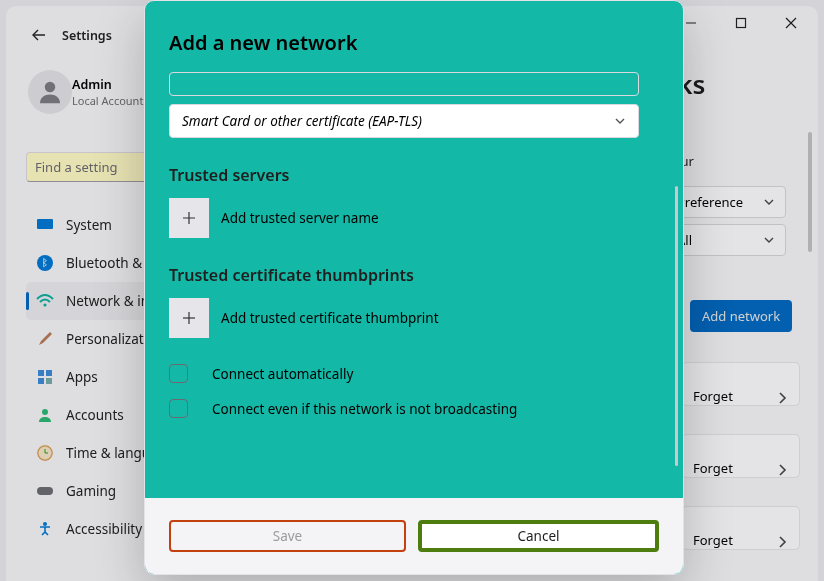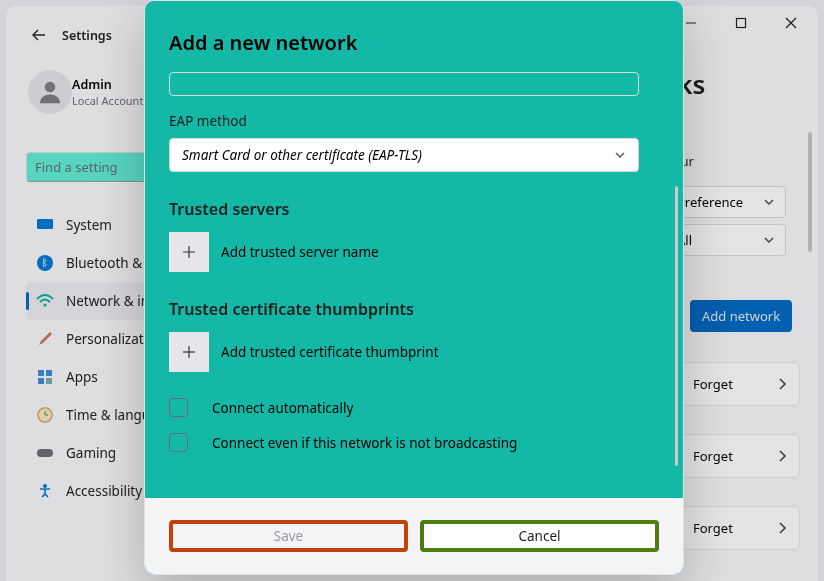--- a/index.html
+++ b/index.html
@@ -12,33 +12,33 @@
   .winbtn { width:46px; height:30px; display:flex; align-items:center; justify-content:center; border-radius:6px; margin-right:4px;}
   .winbtn svg { stroke:#222; fill:none; }
   .bg-head { position:absolute; top:20px; left:24px; display:flex; align-items:center; gap:14px; }
   .back-arrow { width:18px; height:18px; }
   .bg-title { font-size:12.5px; font-weight:600; color:#222; }
   .user { position:absolute; top:64px; left:22px; display:flex; gap:0; align-items:center; }
   .avatar { width:44px; height:44px; border-radius:50%; background:#e1e1e6; display:flex; align-items:center; justify-content:center; }
   .avatar svg { fill:#7a7a80; }
   .uname { font-size:12.5px; font-weight:600; }
   .uacc  { font-size:11px; color:#6a6a70; }
-  .search { position:absolute; top:146px; left:20px; width:210px; height:30px; background:#5eead4; border:1px solid #d9d9df; border-bottom-color:#9a9aa1; border-radius:4px; padding:0 8px; display:flex; align-items:center; font-size:13px; color:#6a6a72; }
+  .search { position:absolute; top:146px; left:20px; width:210px; height:30px; background:#fef9c3; border:1px solid #d9d9df; border-bottom-color:#9a9aa1; border-radius:4px; padding:0 8px; display:flex; align-items:center; font-size:13px; color:#6a6a72; }
   .sidebar { position:absolute; top:200px; left:20px; width:220px; }
   .sbi { display:flex; align-items:center; gap:12px; height:38px; padding:0 10px; border-radius:5px; font-size:13.5px; color:#202020; position:relative; }
   .sbi.sel { background:#eaeaef; }
   .sbi.sel::before { content:""; position:absolute; left:0; top:10px; bottom:10px; width:3px; background:#0067c0; border-radius:2px; }
   .sbi .ic { width:18px; height:18px; display:flex; align-items:center; justify-content:center; }
   .right { position:absolute; top:60px; left:660px; }
   .rhead { font-size:26px; font-weight:600; color:#1a1a1a; }
   .rtxt  { font-size:13px; color:#1a1a1a; margin-top:50px; width:120px; }
   .combo { margin-top:16px; width:120px; height:32px; border:1px solid #d4d4da; background:#fbfbfd; border-radius:4px; display:flex; align-items:center; justify-content:space-between; padding:0 10px; font-size:13px; }
   .chevd { width:12px; height:12px; }
   .addnet { position:absolute; top:294px; left:684px; height:32px; background:#0067c0; color:#e5e5e5; font-size:13px; padding:0 12px; border-radius:4px; display:flex; align-items:center; }
-  .card { position:absolute; left:676px; width:118px; height:44px; background:#fbfbfd; border:1px solid #e2e2e8; border-radius:5px; display:flex; align-items:center; justify-content:space-between; padding:0 10px; font-size:13px; }
+  .card { position:absolute; left:676px; width:118px; height:44px; background:#fbfbfd; border:1px solid #e2e2e8; border-radius:5px; display:flex; align-items:flex-end; justify-content:space-between; padding:0 10px; font-size:13px; }
   .card1 { top:356px; } .card2 { top:428px; } .card3 { top:500px; }
   .chevr { width:14px; height:14px; }
   .globalscroll { position:absolute; top:126px; right:6px; width:4px; height:120px; background:#c0c0c6; border-radius:2px; }
 
   
   .overlay { position:absolute; inset:0; background:rgba(30,30,30,0.10); }
   .modal { position:absolute; left:144px; top:0; width:540px; height:575px; background:#14b8a6; border-radius:10px; box-shadow:0 18px 50px rgba(0,0,0,0.22); overflow:hidden; display:flex; flex-direction:column; border:1px solid #e2e2e8;}
   .mtitle { font-size:20px; font-weight:600; padding:28px 24px 10px; }
   .mbody { position:relative; flex:1 1 auto; padding:0 24px 0 24px; overflow:hidden; }
   .smallfield { height:24px; border:1px solid #d9d9df; border-radius:4px; margin-top:6px; }
@@ -47,21 +47,21 @@
   .drop { margin-top:8px; width:470px; height:34px; border:1px solid #d9d9df; border-radius:4px; display:flex; align-items:center; justify-content:space-between; padding:0 12px; font-size:13.5px; background:#fff;font-style:italic; }
   .addrow { display:flex; align-items:center; gap:12px; margin-top:12px; }
   .plusbox { width:40px; height:40px; background:#e6e6ea; display:flex; align-items:center; justify-content:center; }
   .plusbox svg { stroke:#333; }
   .addlabel { font-size:13.5px; }
   .chk { display:flex; align-items:center; gap:24px; margin-top:16px; font-size:13.5px; }
   .chkbox { width:19px; height:19px; border:1px solid #6a6a72; border-radius:4px; }
   .modalscroll { position:absolute; top:120px; right:5px; width:3px; height:280px; background:#c8c8ce; border-radius:2px; }
   .mfoot { height:76px; background:#f4f4f6; display:flex; align-items:center; justify-content:center; gap:12px; padding:0 24px; }
   .btn { flex:1; height:32px; border-radius:4px; font-size:13.5px; display:flex; align-items:center; justify-content:center; }
-  .btn.save { background:#f4f4f6; color:#9a9aa1; border:4px solid #c2410c; }
+  .btn.save { background:#f4f4f6; color:#9a9aa1; border:2px solid #c2410c; }
   .btn.cancel { background:#fff; color:#1f1f1f; border:4px solid #4d7c0f; }
 </style>
 </head>
 <body>
 
 <div class="viewport">
 
   <div class="bgwin">
 
     <div class="titlebar">
@@ -150,20 +150,29 @@
       <div class="sbi">
         <span class="ic">
             <svg width="16" height="16" viewBox="0 0 16 16">
               <rect x="1" y="1" width="6" height="6" fill="#3a89d8"></rect>
               <rect x="9" y="1" width="6" height="6" fill="#3a89d8"></rect>
               <rect x="1" y="9" width="6" height="6" fill="#3a89d8"></rect>
               <rect x="9" y="9" width="6" height="6" fill="#7aa"></rect>
             </svg>
           </span>
         <span>Apps</span>
+      </div>
+      <div class="sbi">
+        <span class="ic">
+            <svg width="16" height="16" viewBox="0 0 16 16">
+              <circle cx="8" cy="5" r="3" fill="#2bb673"></circle>
+              <path d="M2 15c0-3.3 2.7-5 6-5s6 1.7 6 5z" fill="#2bb673"></path>
+            </svg>
+          </span>
+        <span>Accounts</span>
       </div>
       <div class="sbi">
         <span class="ic">
             <svg width="16" height="16" viewBox="0 0 16 16">
               <circle cx="8" cy="8" r="7" fill="none" stroke="#d08a3a" stroke-width="1.5"></circle>
               <circle cx="8" cy="8" r="7" fill="#f2d9a8" opacity="0.6"></circle>
               <line x1="8" y1="8" x2="8" y2="4" stroke="#5a3" stroke-width="1.3"></line>
               <line x1="8" y1="8" x2="11" y2="8" stroke="#5a3" stroke-width="1.3"></line>
             </svg>
           </span>
@@ -232,21 +241,20 @@
   </div>
 
   <div class="overlay"></div>
 
   <div class="modal">
     <div class="mtitle">Add a new network</div>
 
     <div class="mbody">
       <div class="smallfield" style="width:470px;"></div>
 
-      <div class="lbl">EAP method</div>
       <div class="drop">
         <span>Smart Card or other certificate (EAP-TLS)</span>
         <svg class="chevd" viewBox="0 0 12 12" fill="none" stroke="#555" stroke-width="1.4">
             <polyline points="2,4 6,8 10,4"></polyline>
           </svg>
       </div>
 
       <div class="h2">Trusted servers</div>
       <div class="addrow">
         <div class="plusbox">

